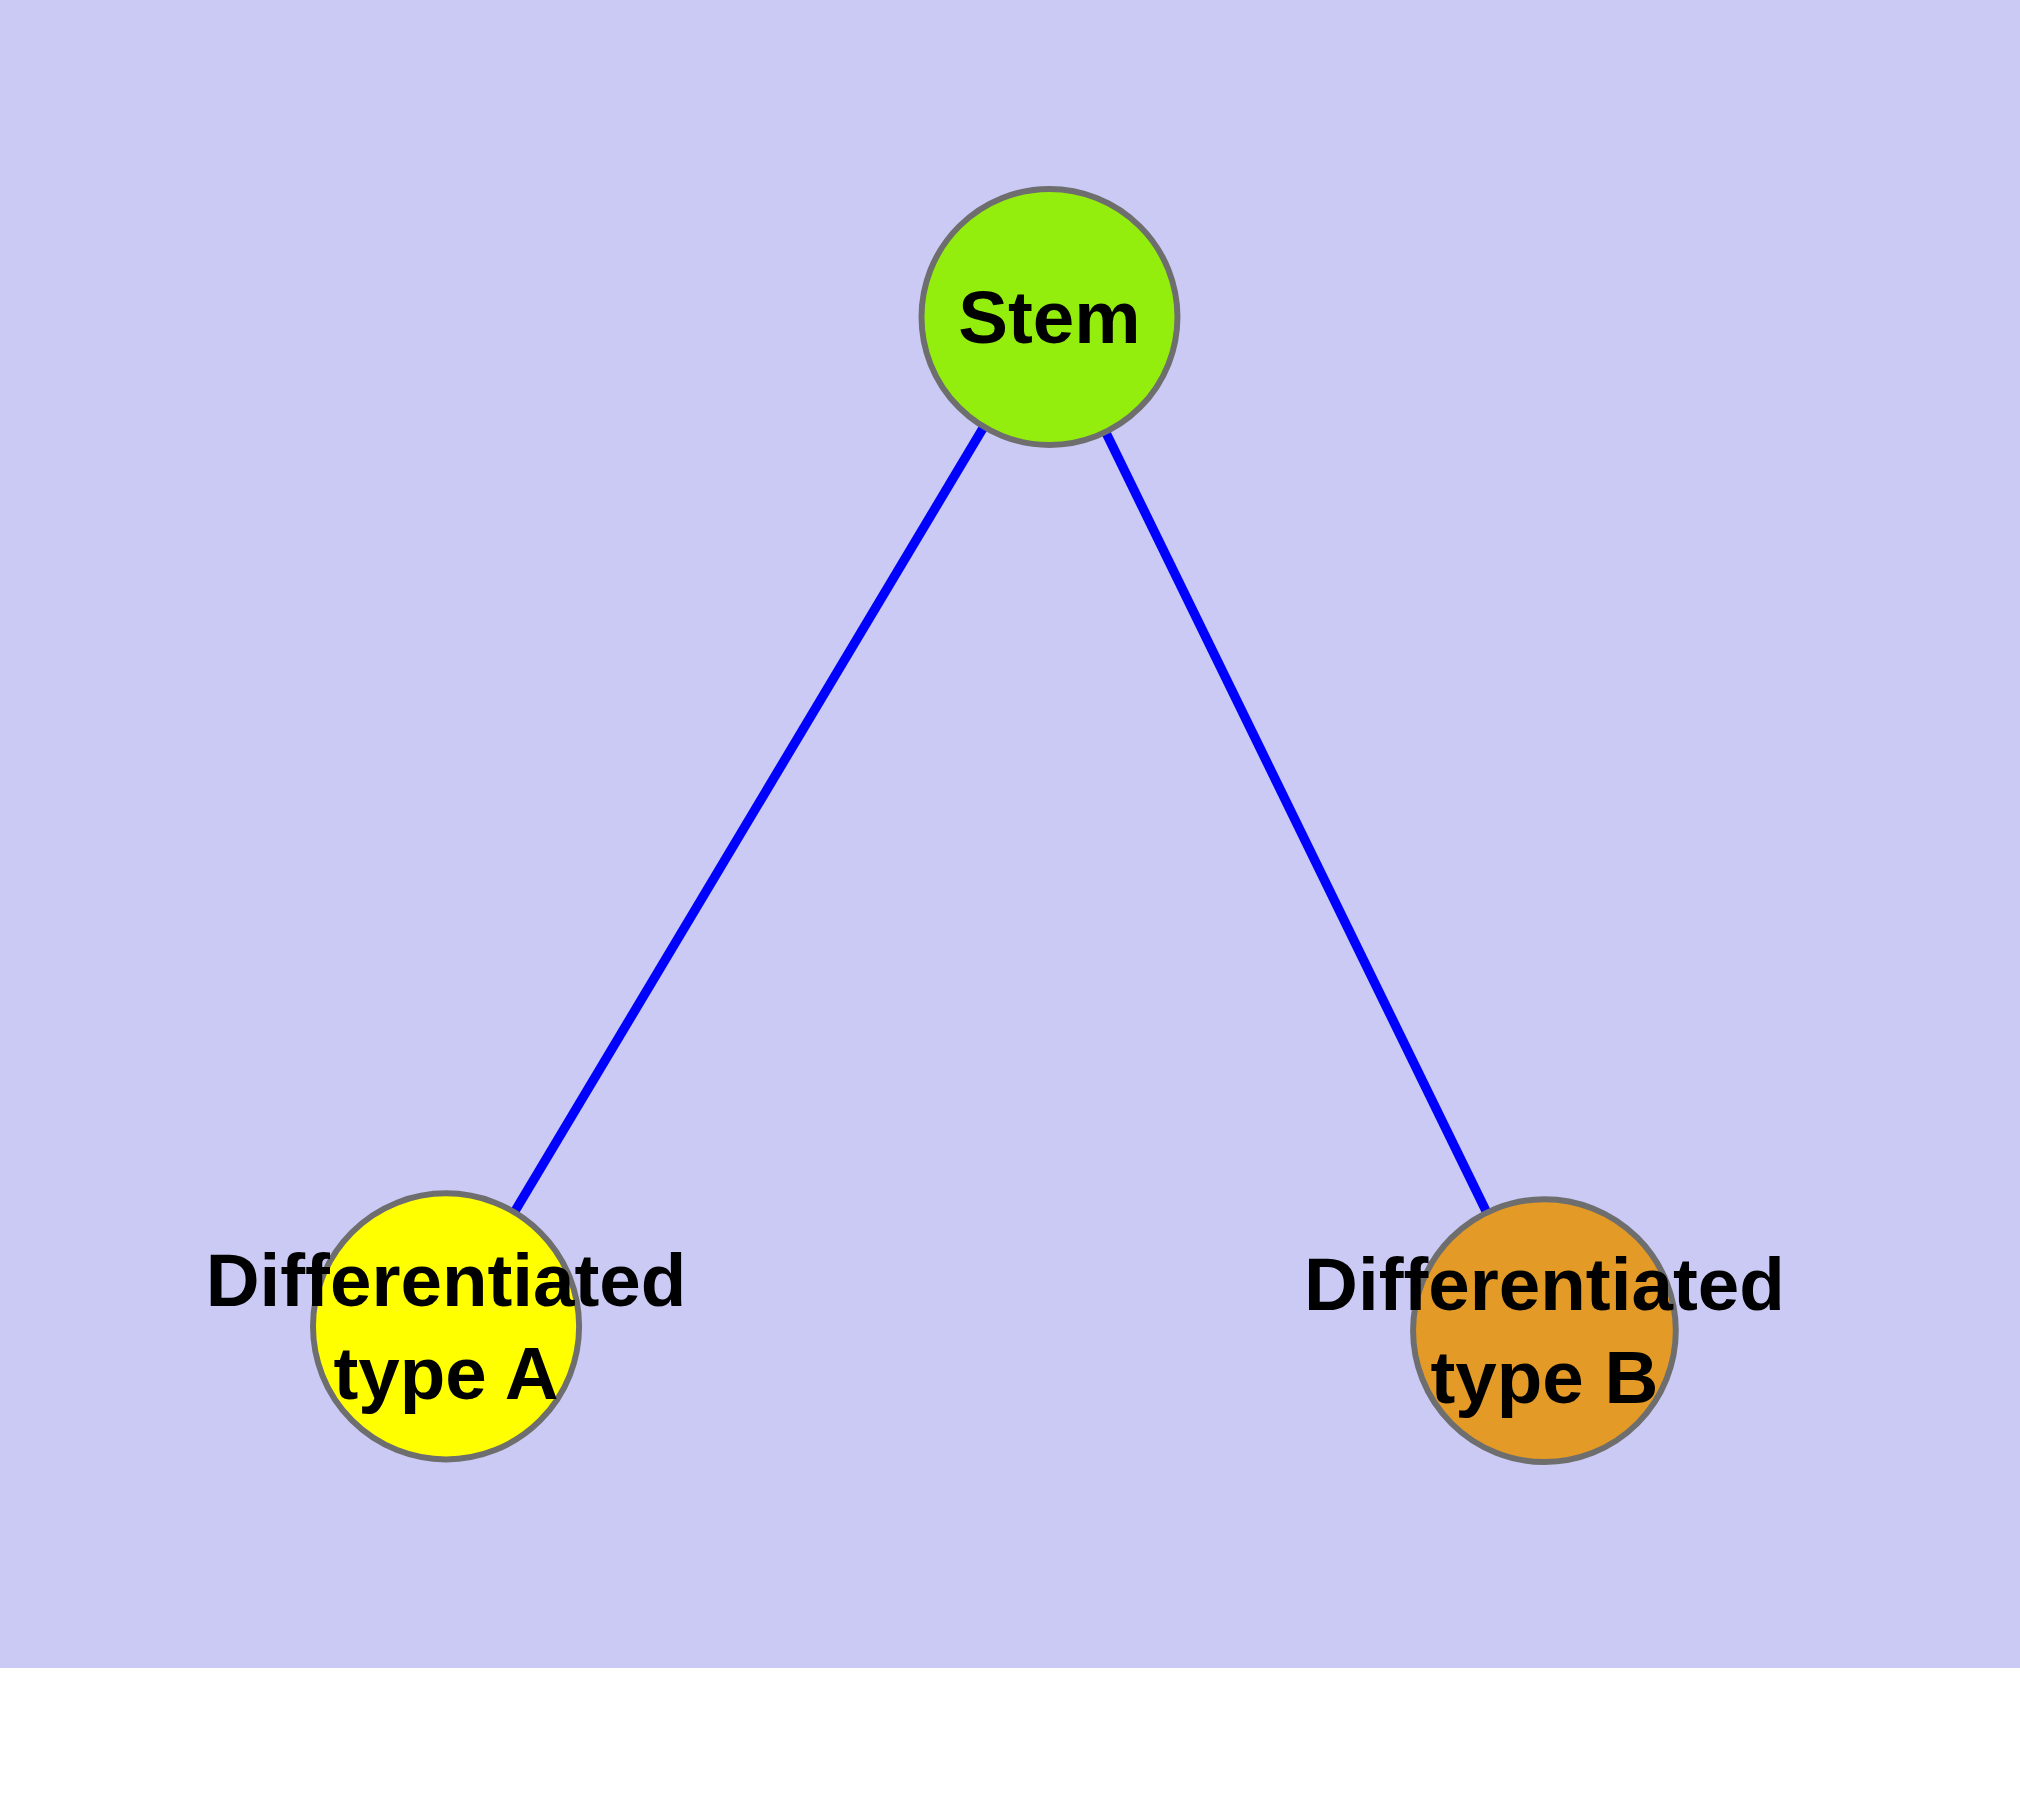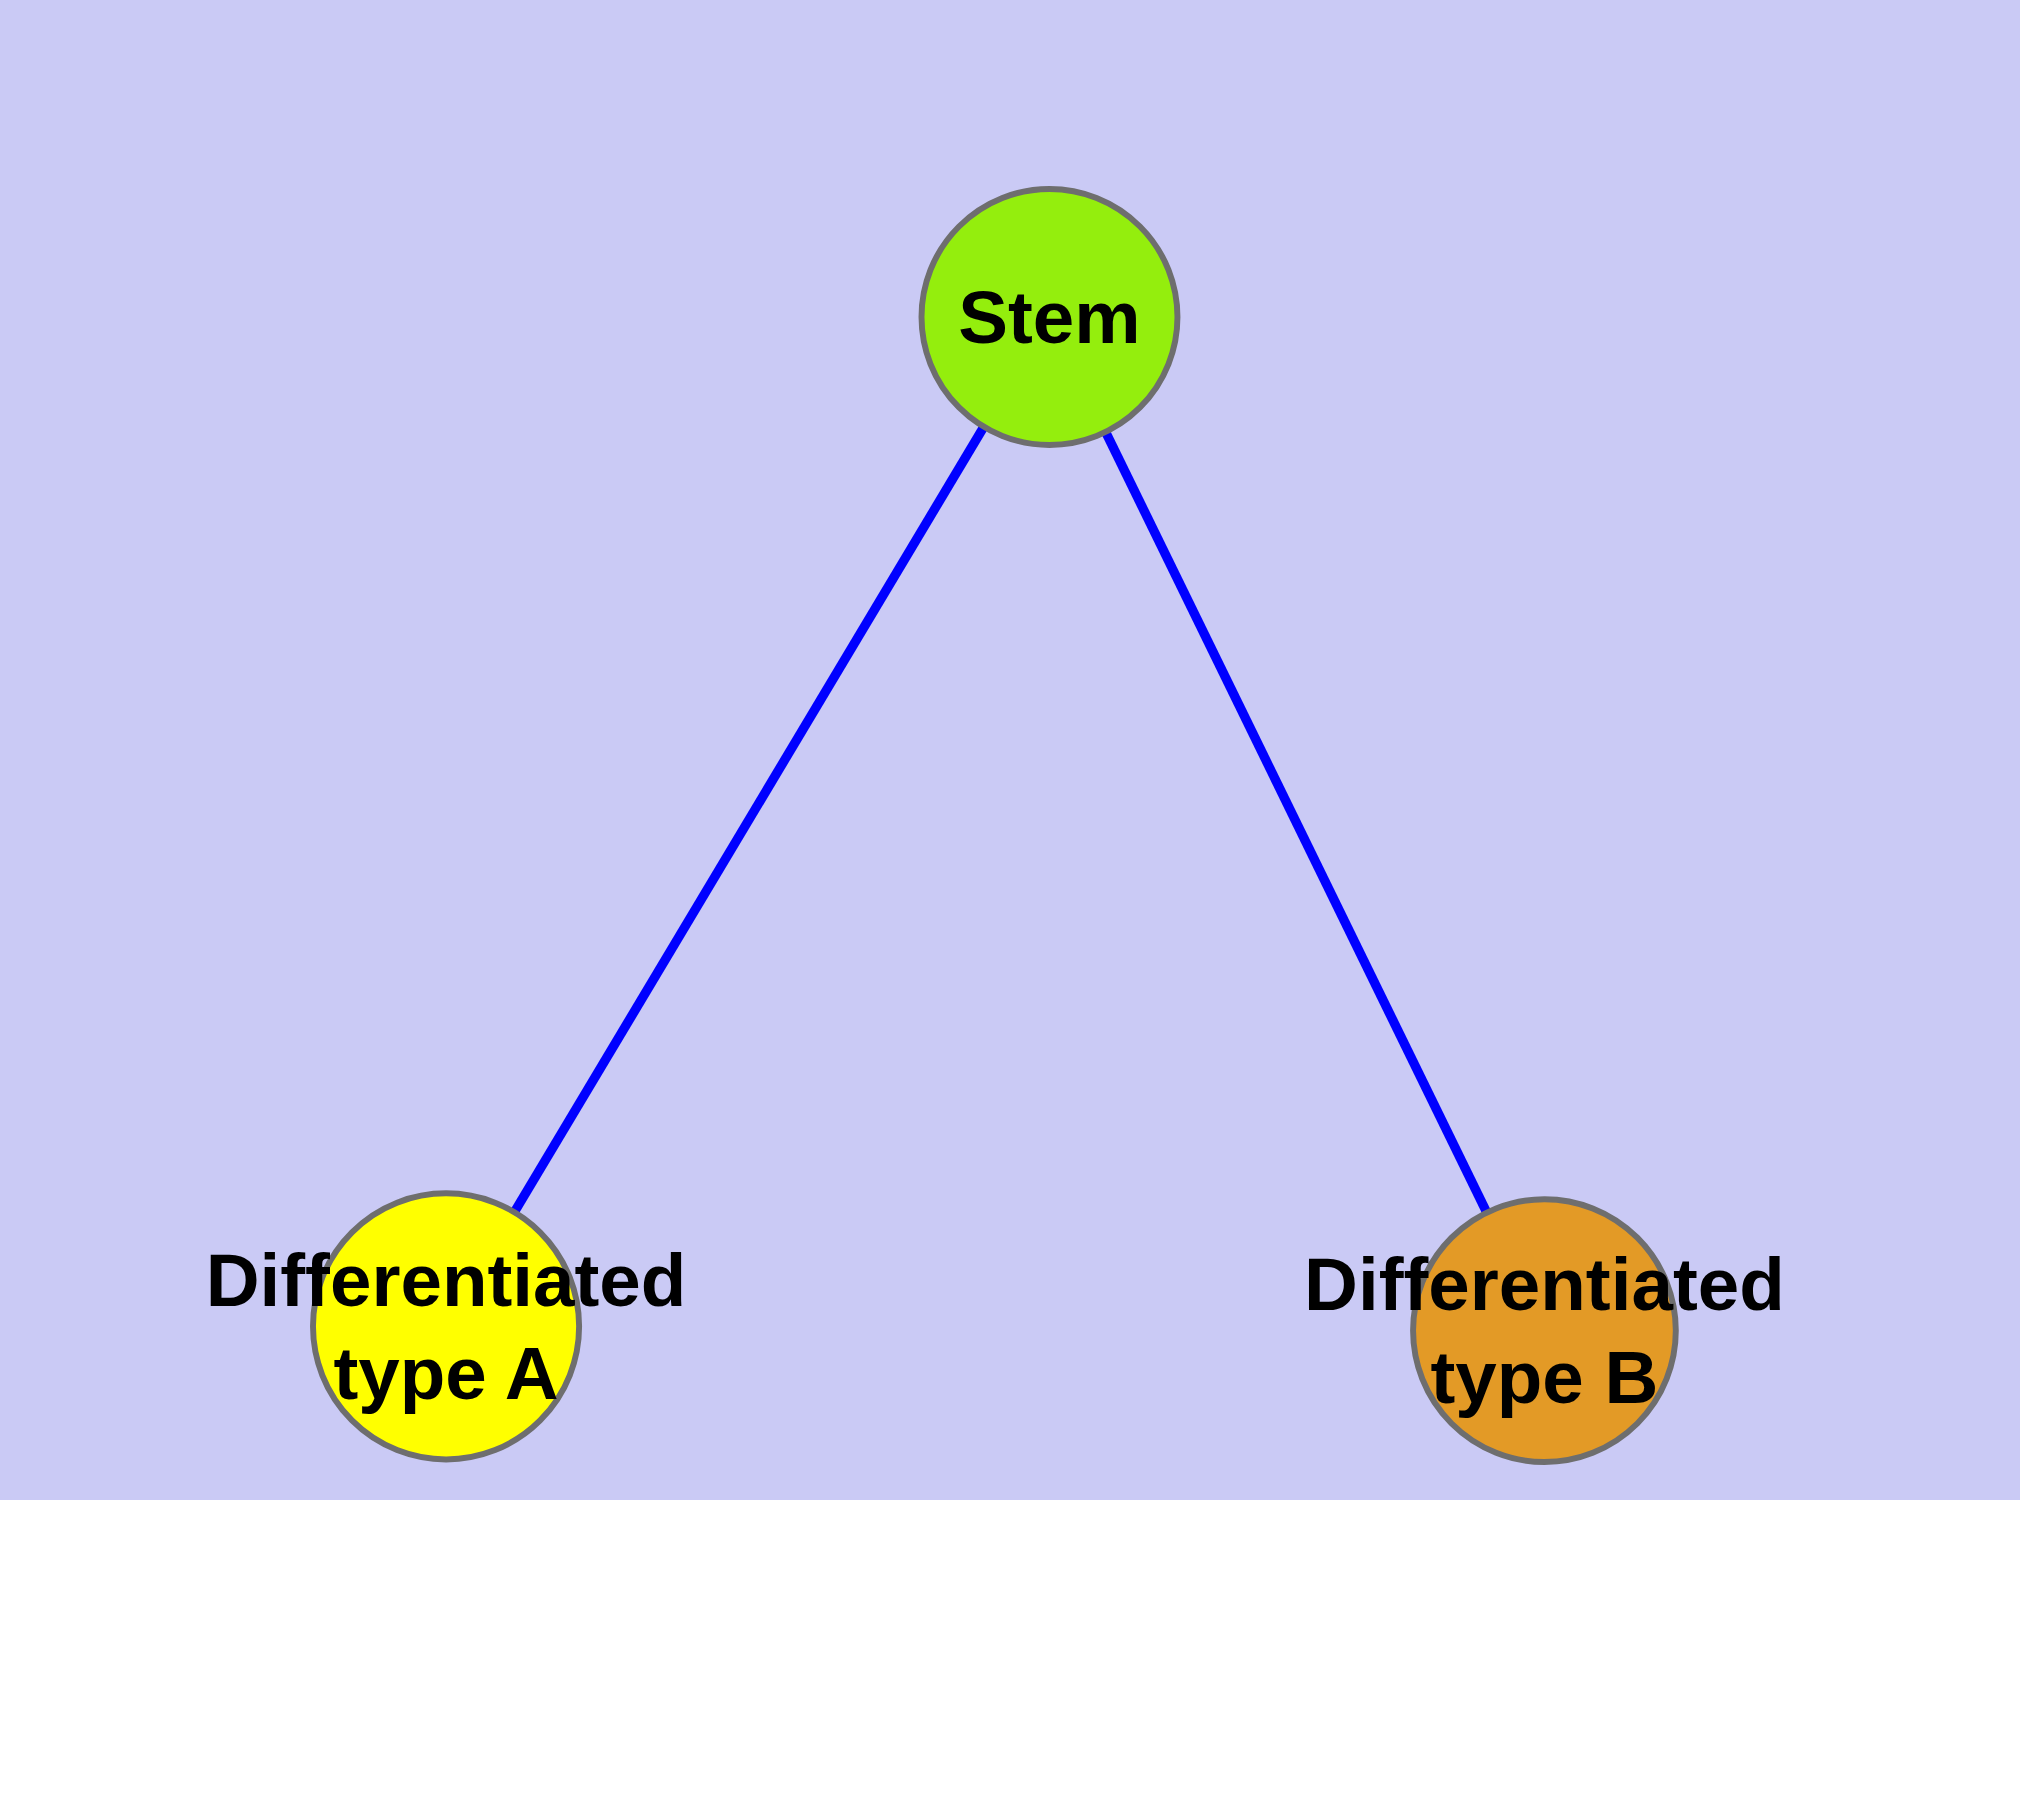--- a/index.html
+++ b/index.html
@@ -5,21 +5,21 @@
   html, body {
     margin: 0;
     padding: 0;
   }
   body {
     font-family: "Liberation Sans", sans-serif;
   }
   #stage {
     position: relative;
     width: 2021px;
-    height: 1500px;
+    height: 1668px;
     overflow: hidden;
   }
   #diagram-svg {
     display: block;
     width: 2021px;
     height: 1812px;
   }
   .node-label {
     font-family: "Liberation Sans", sans-serif;
     font-weight: bold;

